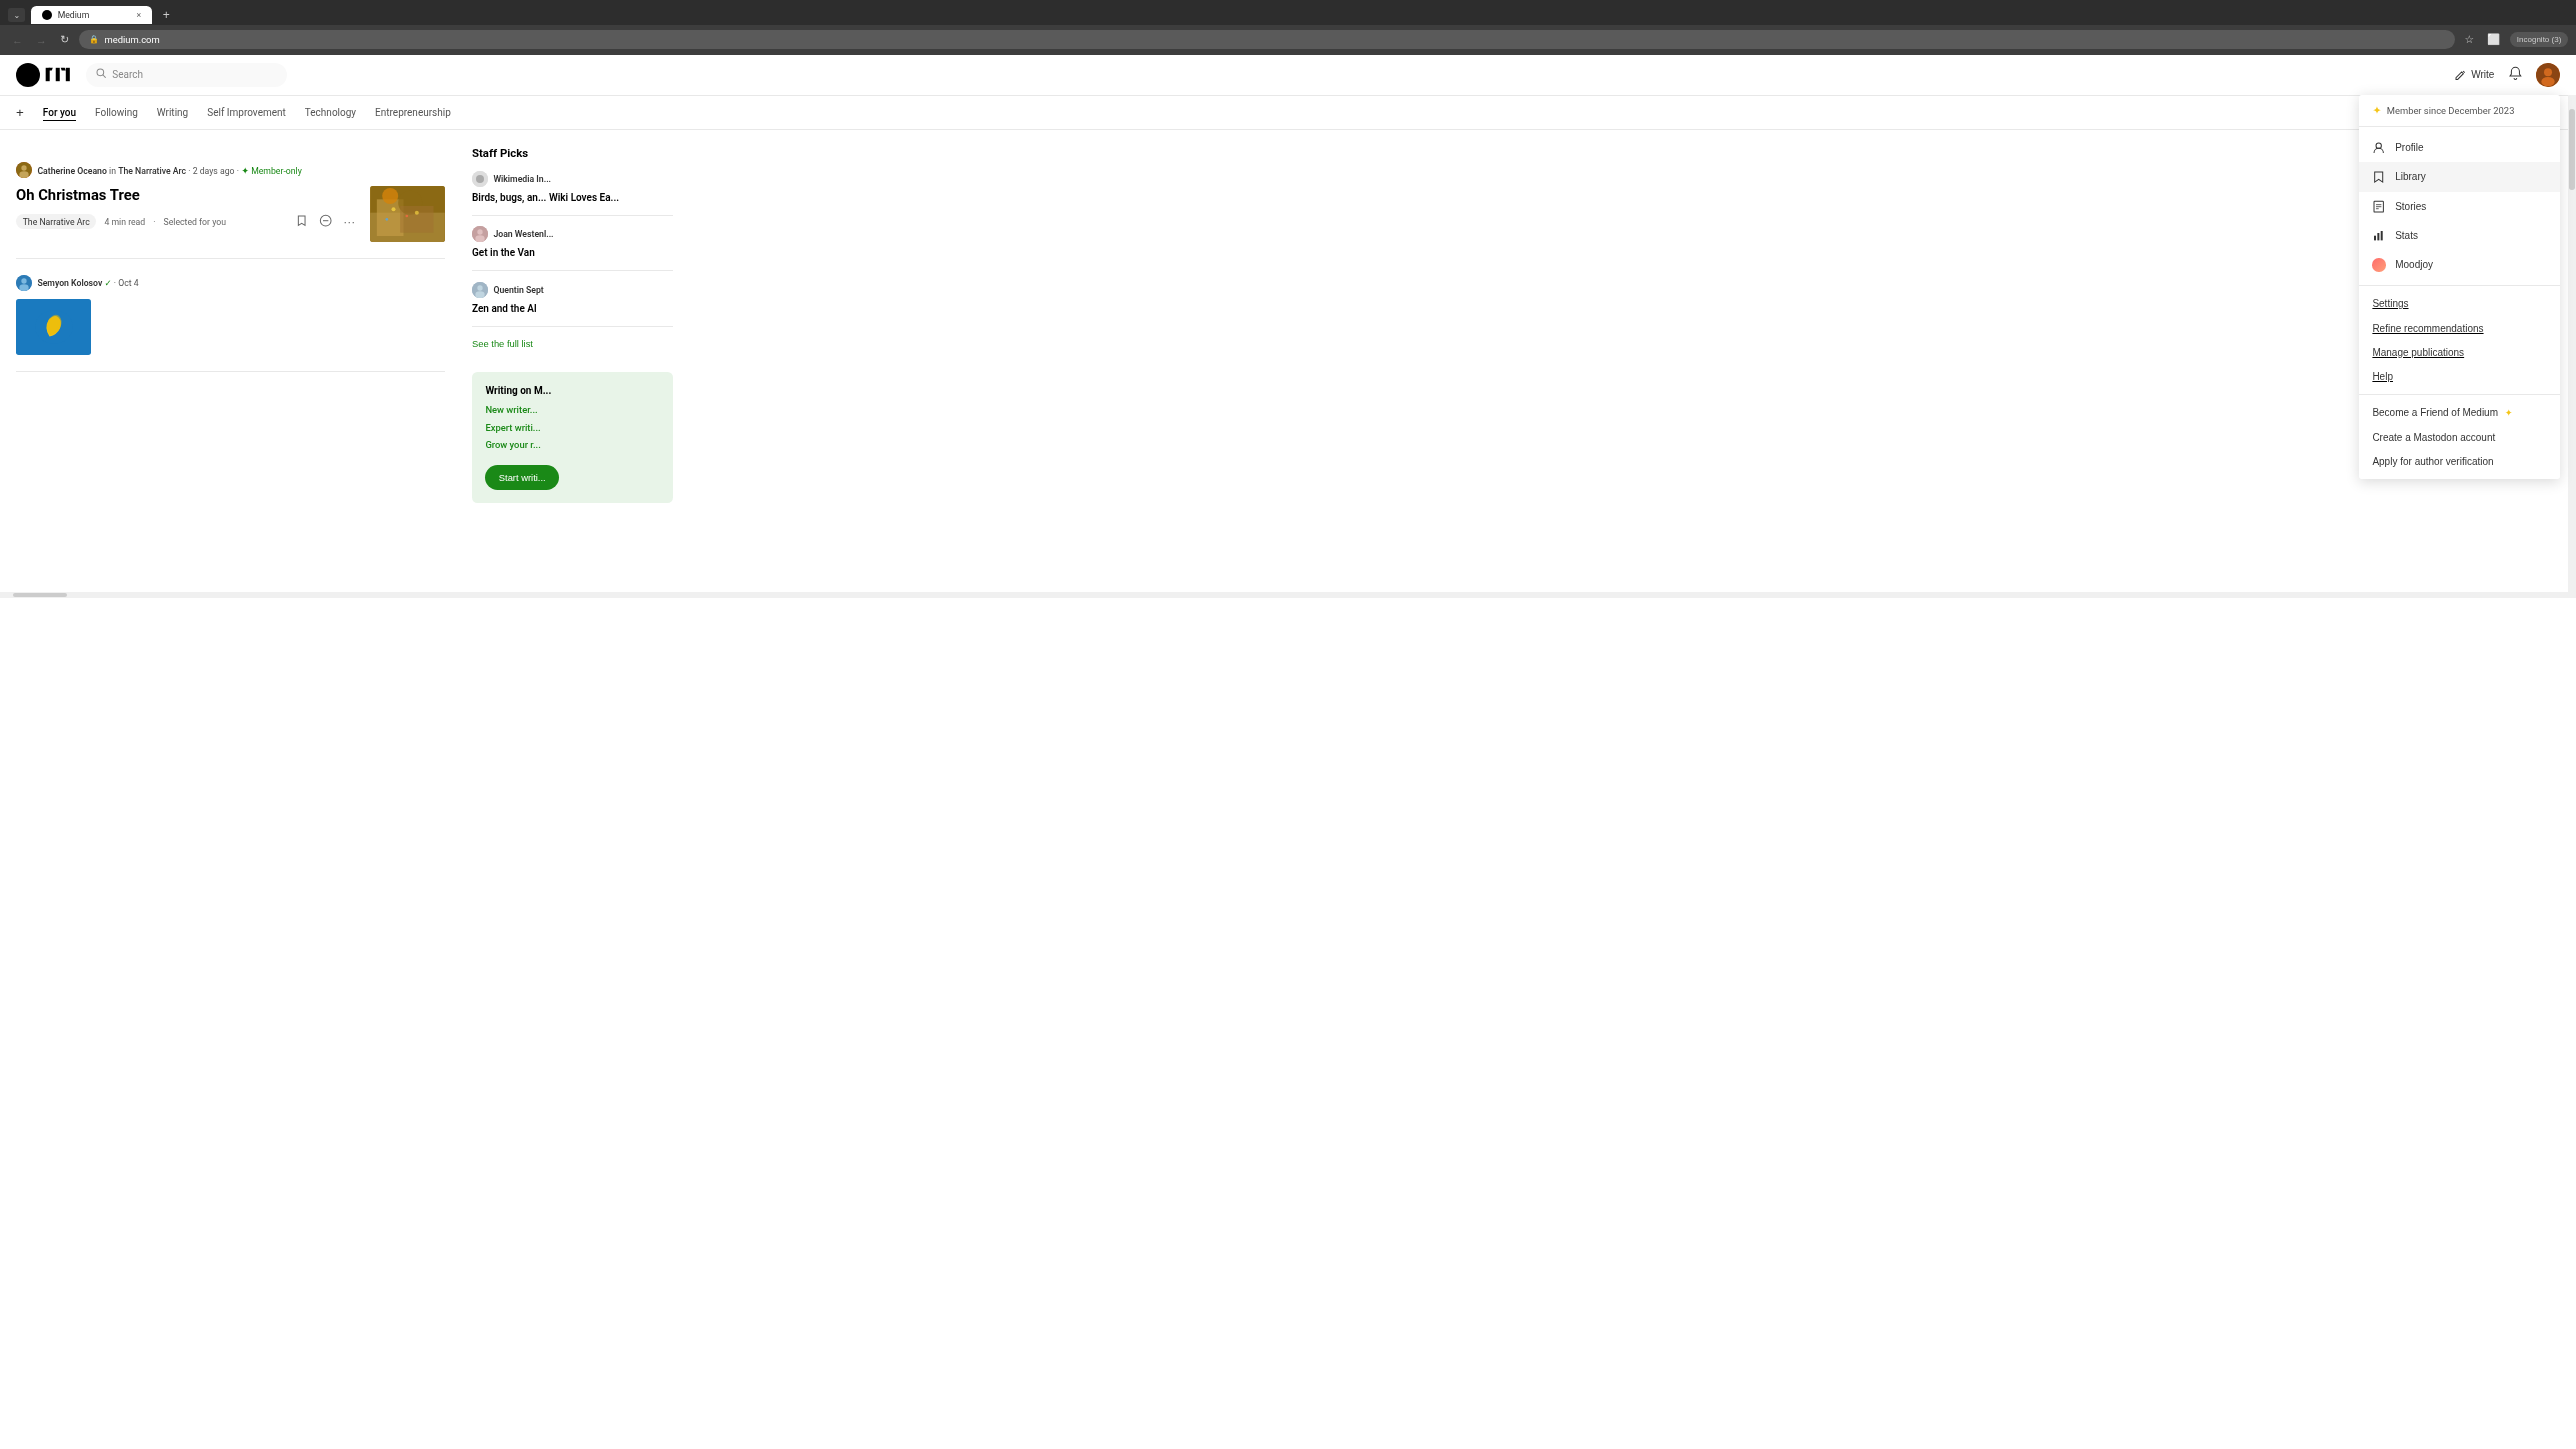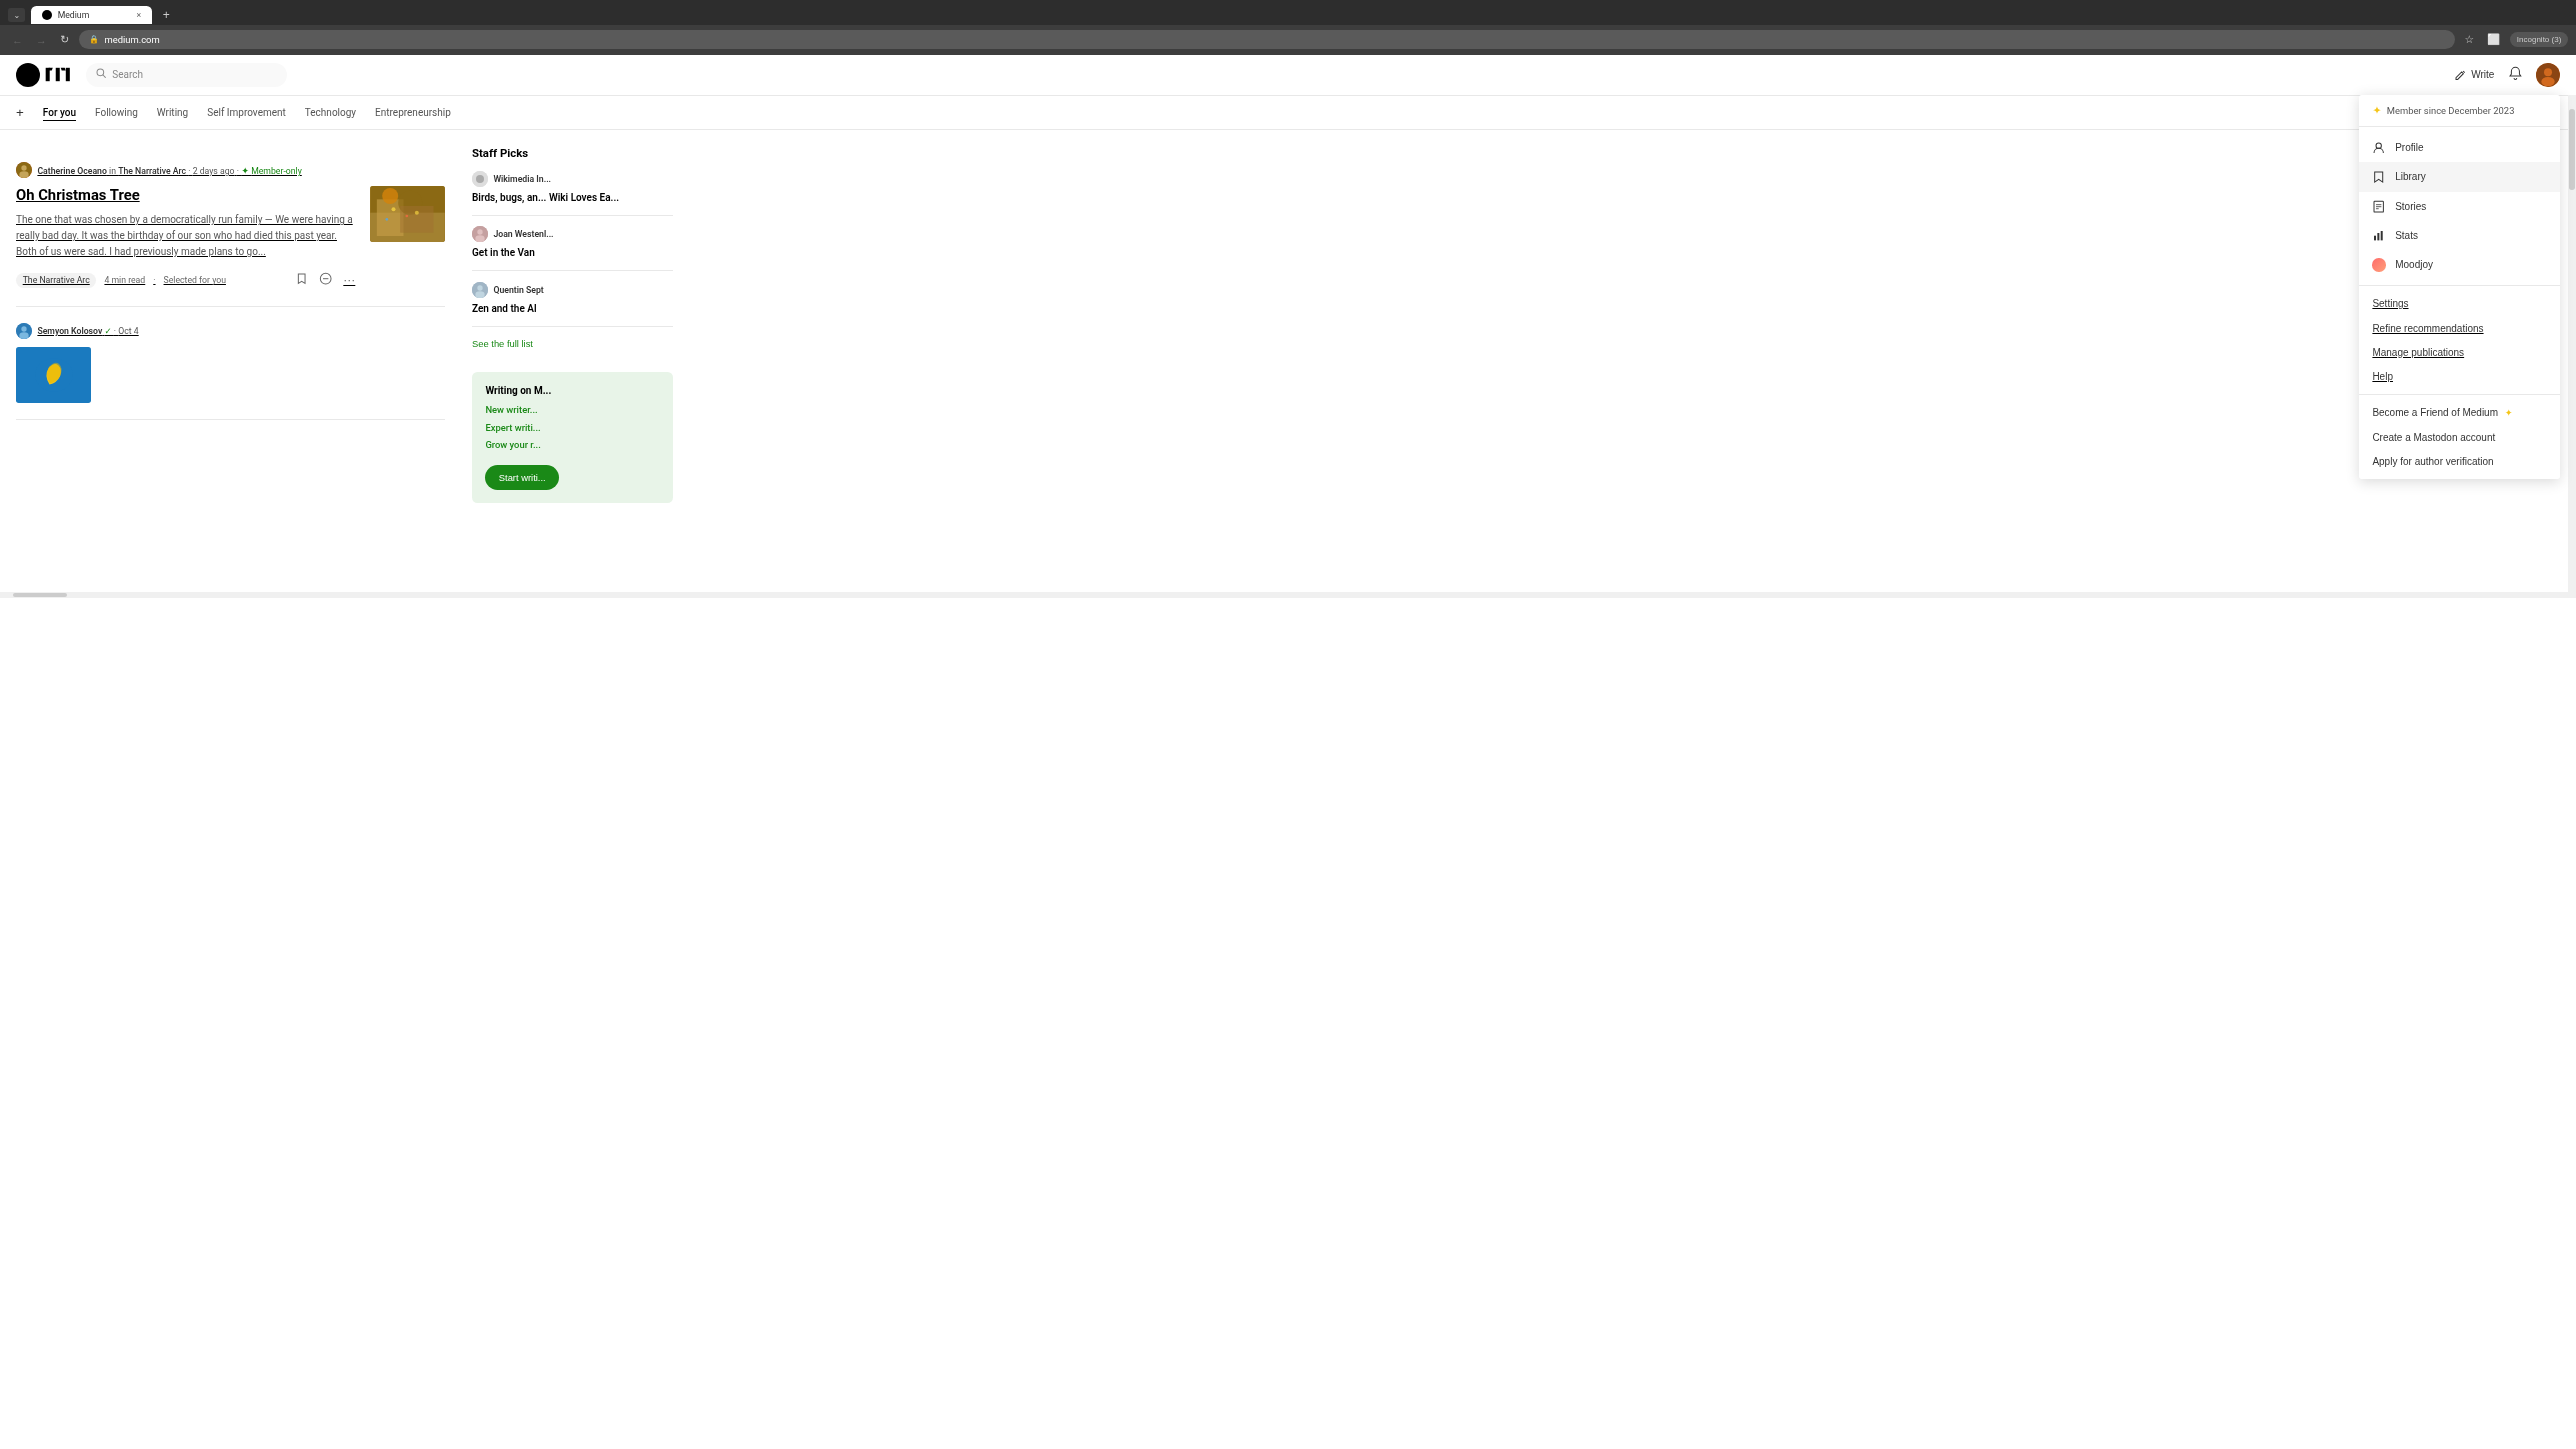--- a/index.html
+++ b/index.html
@@ -248,21 +248,20 @@
     }
 
     .articles-section {
       flex: 1;
       max-width: 429px;
     }
 
     .article-card {
       padding: 16px 0;
       border-bottom: 0.7px solid #e8e8e8;
-      text-decoration: underline;
     }
     .article-meta {
       display: flex;
       align-items: center;
       gap: 5.4px;
       margin-bottom: 8px;
     }
     .author-avatar {
       width: 16px;
       height: 16px;
@@ -693,21 +692,20 @@
             <span> · </span>
             <span>2 days ago</span>
             <span> · </span>
             <span class="member-badge">✦</span>
             <span class="member-badge" style="font-size:8.7px;">Member-only</span>
           </span>
         </div>
         <div class="article-body">
           <div class="article-text">
             <h2 class="article-title">Oh Christmas Tree</h2>
-            <p class="article-excerpt">The one that was chosen by a democratically run family — We were having a really bad day. It was the birthday of our son who had died this past year. Both of us were sad. I had previously made plans to go...</p>
             <div class="article-footer">
               <span class="article-tag">The Narrative Arc</span>
               <span>4 min read</span>
               <span> · </span>
               <span>Selected for you</span>
               <div class="article-actions">
                 <button class="action-btn">
                   <svg width="13.4" height="13.4" viewBox="0 0 20 20" fill="none">
                     <path d="M5 3h10v14l-5-3-5 3V3z" stroke="#666" stroke-width="1.5" fill="none"></path>
                   </svg>

